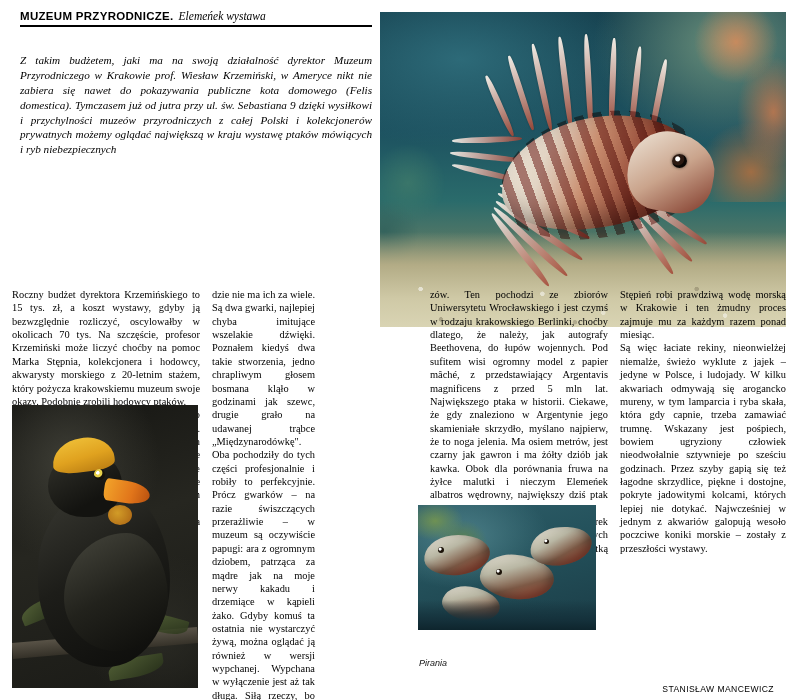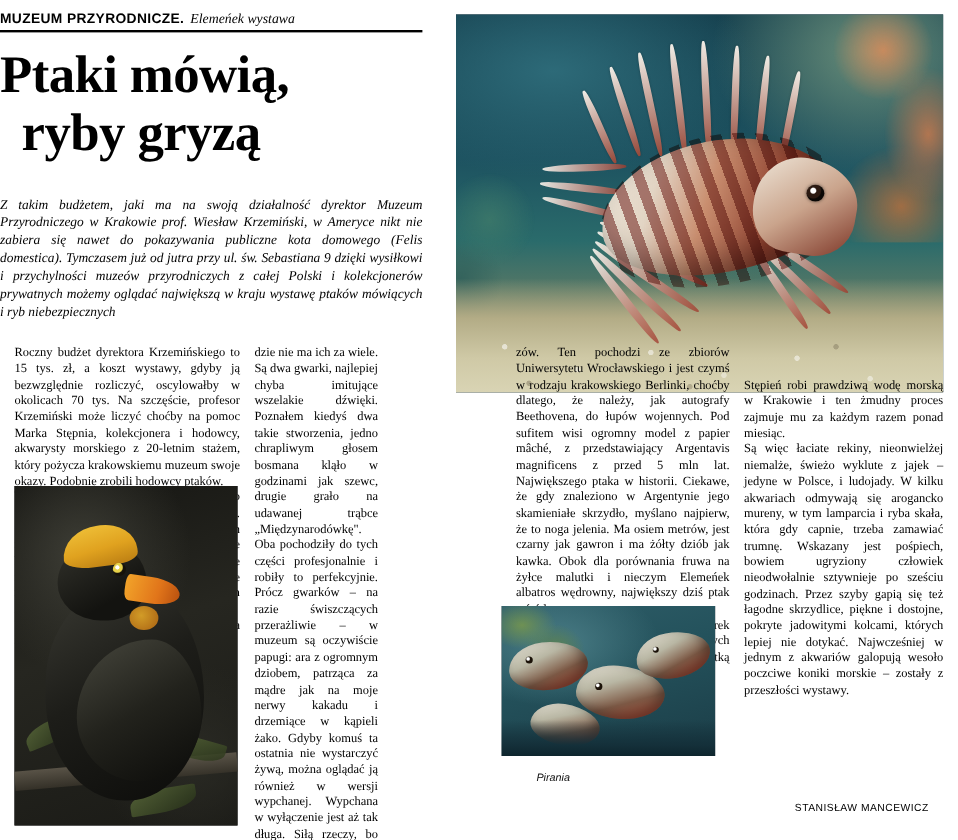--- a/index.html
+++ b/index.html
@@ -13,21 +13,21 @@
     font-family: "Liberation Serif", serif;
     color: #000;
     position: relative;
     overflow: hidden;
   }
   .page {
     position: relative;
     width: 798px;
     height: 700px;
     box-sizing: border-box;
-    padding: 10px 12px 6px 0;
+    padding: 10px 12px 6px 20px;
   }
 
   
   .kicker-row {
     display: flex;
     align-items: baseline;
     width: 352px;
     border-bottom: 2.5px solid #000;
     padding-bottom: 3px;
   }
@@ -127,29 +127,28 @@
     left: 418px;
     top: 505px;
     width: 178px;
     height: 125px;
     overflow: hidden;
     background: #1a2b33;
   }
   .cap-pir {
     position: absolute;
     left: 419px;
-    top: 643px;
-    margin-left: 28px;
+    top: 658px;
   }
 
   
   .byline {
     position: absolute;
     left: 608px;
-    top: 668px;
+    top: 684px;
     width: 166px;
     text-align: right;
     font-family: "Liberation Sans", sans-serif;
     font-size: 8.6px;
     letter-spacing: 0.4px;
   }
 
   
   .ph { position: absolute; }
 
@@ -329,24 +328,20 @@
 </head>
 <body>
 
 <div class="page">
 
   <div class="kicker-row">
     <span class="kicker-main">MUZEUM PRZYRODNICZE.</span>
     <span class="kicker-sub">Elemeńek wystawa</span>
   </div>
 
-  <h1 class="headline">
-    <span>Ptaki mówią,</span>
-    <span class="l2">ryby gryzą</span>
-  </h1>
 
   <div class="lead">Z takim budżetem, jaki ma na swoją działalność dyrektor Muzeum Przyrodniczego w Krakowie prof. Wiesław Krzemiński, w Ameryce nikt nie zabiera się nawet do pokazywania publiczne kota domowego (Felis domestica). Tymczasem już od jutra przy ul. św. Sebastiana 9 dzięki wysiłkowi i przychylności muzeów przyrodniczych z całej Polski i kolekcjonerów prywatnych możemy oglądać największą w kraju wystawę ptaków mówiących i ryb niebezpiecznych</div>
 
   <div class="photo-main">
     <div class="lf-bg ph"></div>
     <div class="lf-coral-r ph"></div>
     <div class="lf-coral-l ph"></div>
     <div class="lf-sand ph"></div>
     <div class="lf-grain ph"></div>
 
@@ -385,21 +380,21 @@
 Ptaków mówiących w muzeum jest kilka zaledwie,</p>
     </div>
     <div class="col c2">
       <p style="white-space: pre-line;">dzie nie ma ich za wiele. Są dwa gwarki, najlepiej chyba imitujące wszelakie dźwięki. Poznałem kiedyś dwa takie stworzenia, jedno chrapliwym głosem bosmana kląło w godzinami jak szewc, drugie grało na udawanej trąbce „Międzynarodówkę". Oba pochodziły do tych części profesjonalnie i robiły to perfekcyjnie. Prócz gwarków – na razie świszczących przerażliwie – w muzeum są oczywiście papugi: ara z ogromnym dziobem, patrząca za mądre jak na moje nerwy kakadu i drzemiące w kąpieli żako. Gdyby komuś ta ostatnia nie wystarczyć żywą, można oglądać ją również w wersji wypchanej. Wypchana w wyłączenie jest aż tak długa. Siłą rzeczy, bo ostatnia sztukę tego pingwina z dziobem w prążki ludzkość załatwiła odmownie in 1844 r. W muzeach na świe-</p>
     </div>
     <div class="col c3">
       <p style="white-space: pre-line;">zów. Ten pochodzi ze zbiorów Uniwersytetu Wrocławskiego i jest czymś w rodzaju krakowskiego Berlinki, choćby dlatego, że należy, jak autografy Beethovena, do łupów wojennych. Pod sufitem wisi ogromny model z papier mâché, z przedstawiający Argentavis magnificens z przed 5 mln lat. Największego ptaka w historii. Ciekawe, że gdy znaleziono w Argentynie jego skamieniałe skrzydło, myślano najpierw, że to noga jelenia. Ma osiem metrów, jest czarny jak gawron i ma żółty dziób jak kawka. Obok dla porównania fruwa na żyłce malutki i nieczym Elemeńek albatros wędrowny, największy dziś ptak wśród.
 Ryb kąsających jest dużo. Pan Marek Stępień odtwarzał drużynę największych killerów mórz i oceanów. Ciekawostką jest</p>
     </div>
     <div class="col c4">
-      <p style="white-space: pre-line; margin-top: 27px;">Stępień robi prawdziwą wodę morską w Krakowie i ten żmudny proces zajmuje mu za każdym razem ponad miesiąc.
+      <p style="white-space: pre-line;">Stępień robi prawdziwą wodę morską w Krakowie i ten żmudny proces zajmuje mu za każdym razem ponad miesiąc.
 Są więc łaciate rekiny, nieonwielżej niemalże, świeżo wyklute z jajek – jedyne w Polsce, i ludojady. W kilku akwariach odmywają się arogancko mureny, w tym lamparcia i ryba skała, która gdy capnie, trzeba zamawiać trumnę. Wskazany jest pośpiech, bowiem ugryziony człowiek nieodwołalnie sztywnieje po sześciu godzinach. Przez szyby gapią się też łagodne skrzydlice, piękne i dostojne, pokryte jadowitymi kolcami, których lepiej nie dotykać. Najwcześniej w jednym z akwariów galopują wesoło poczciwe koniki morskie – zostały z przeszłości wystawy.</p>
     </div>
   </div>
 
   <div class="photo-bird">
     <div class="bd-bg ph"></div>
     <div class="bd-branch ph"></div>
     <div class="bd-leaf ph" style="left:8px;top:196px;width:44px;height:18px;transform:rotate(-22deg);"></div>
     <div class="bd-leaf ph" style="left:128px;top:210px;width:48px;height:18px;transform:rotate(16deg);"></div>
     <div class="bd-leaf ph" style="left:96px;top:252px;width:56px;height:20px;transform:rotate(-9deg);"></div>

